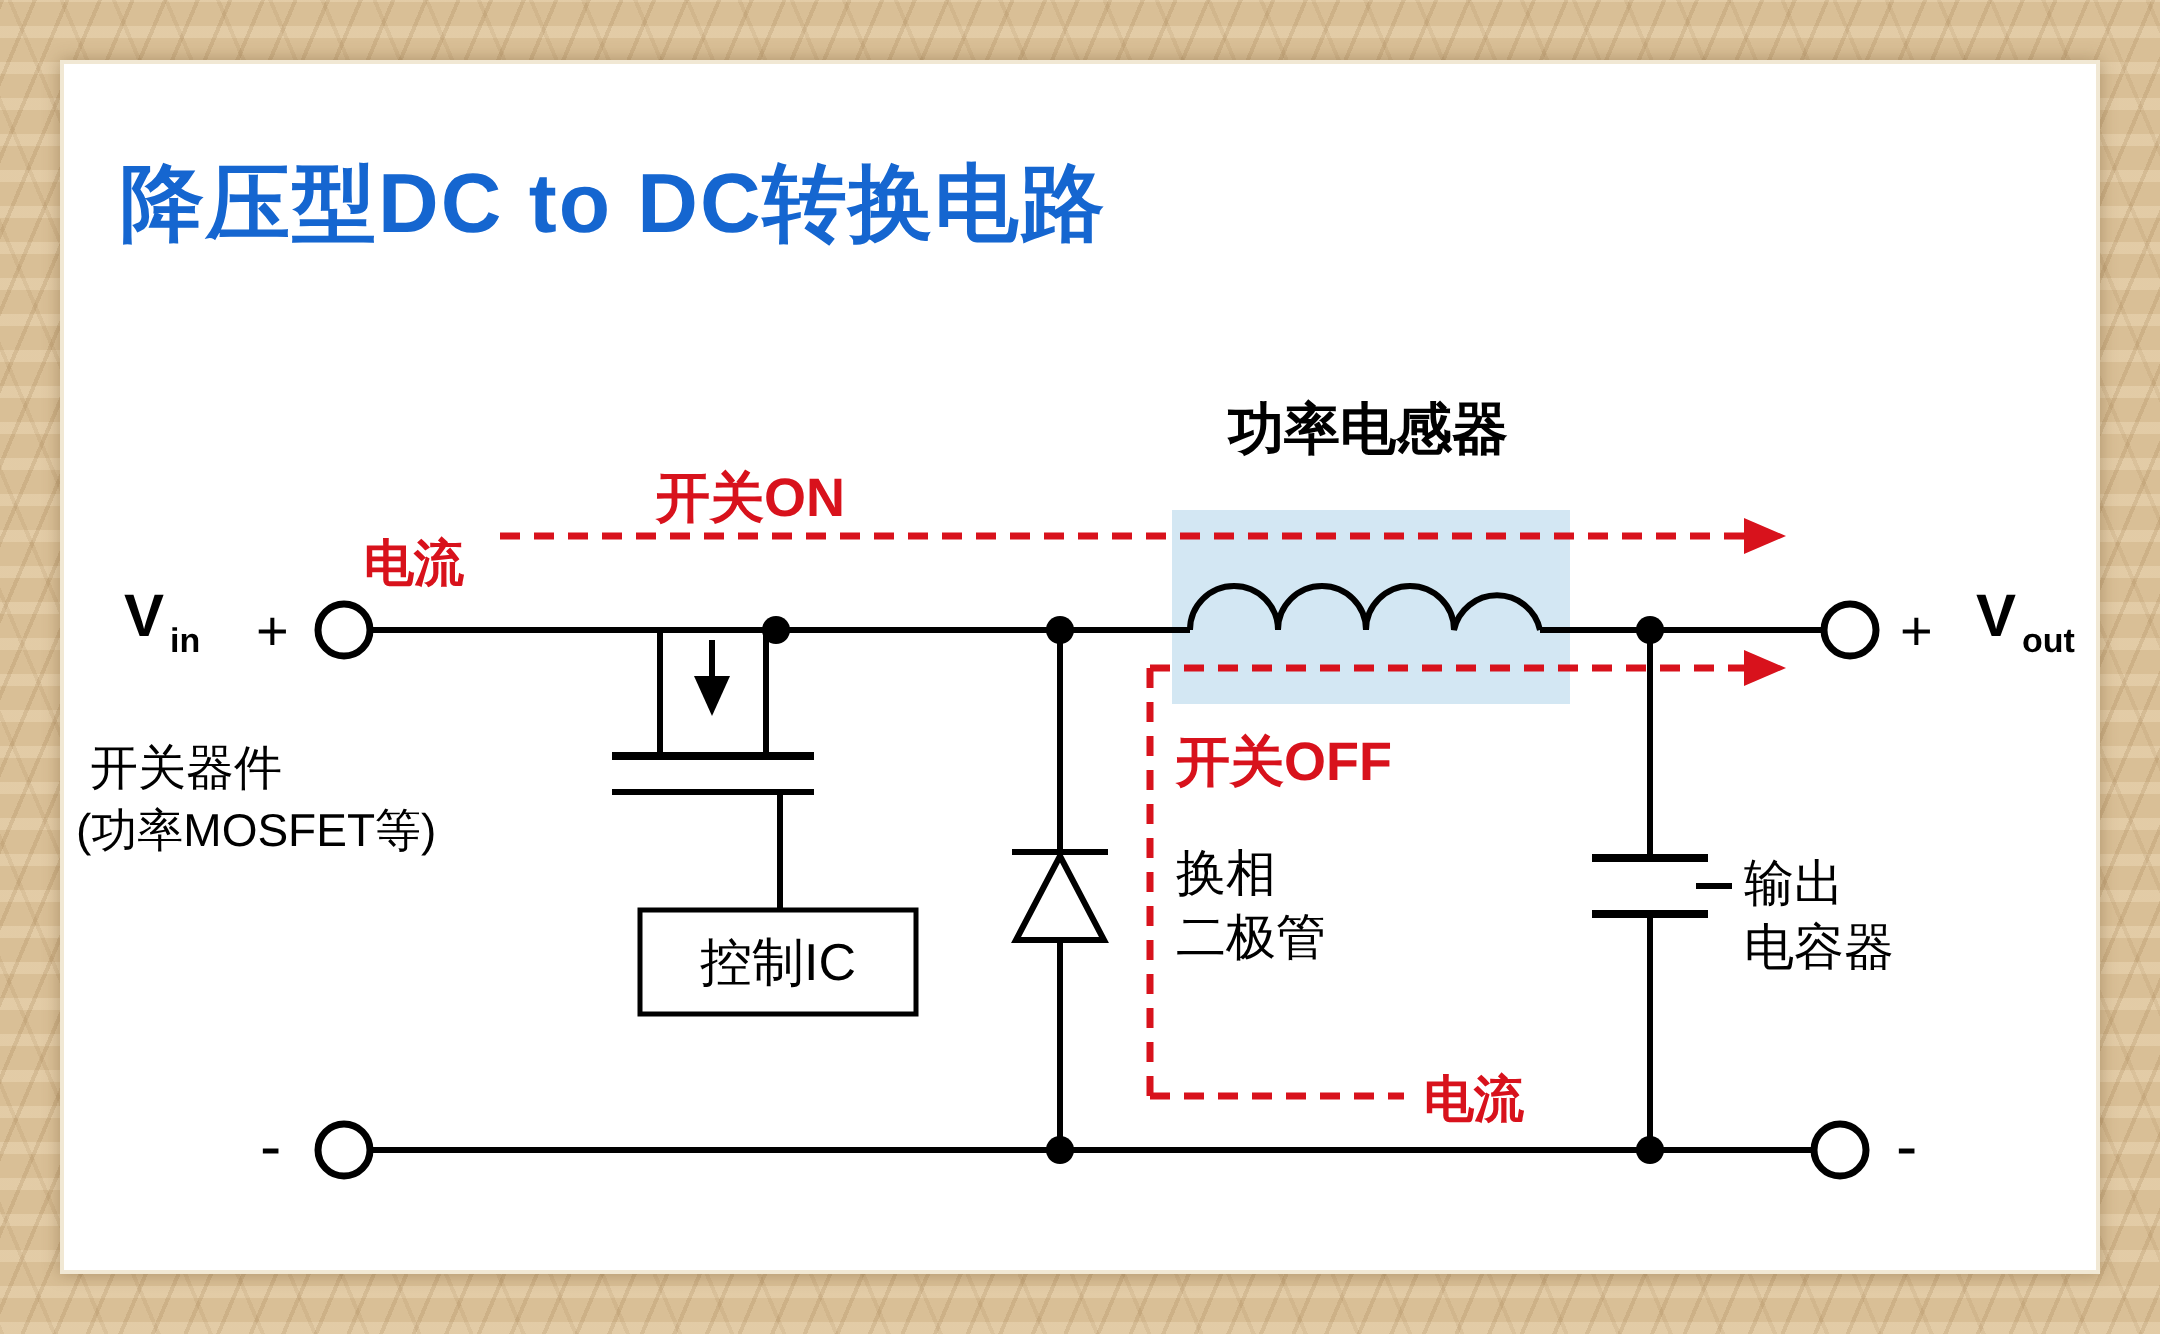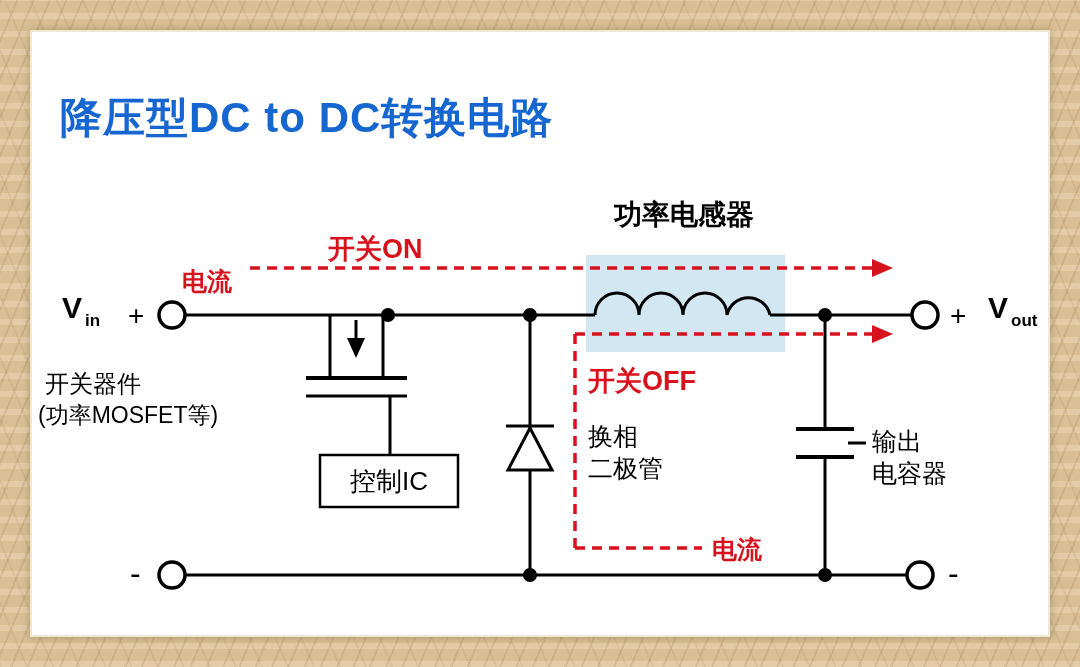--- a/index.html
+++ b/index.html
@@ -12,21 +12,21 @@
       repeating-linear-gradient(67deg, rgba(141,102,54,.10) 0 2px, rgba(0,0,0,0) 2px 24px),
       repeating-linear-gradient(0deg, rgba(255,241,214,.25) 0 6px, rgba(0,0,0,0) 6px 18px);
   }
   .paper{
     position:absolute;inset:30px;background:#ffffff;
     box-shadow: inset 0 0 0 2px #f1e8d4, 0 0 8px rgba(92,64,25,.35);
   }
   .page-title{
     position:absolute;left:60px;top:74px;
     font-size:42px;font-weight:800;letter-spacing:1px;
-    color:#1566d0;white-space:nowrap;margin-top:16px;
+    color:#1566d0;white-space:nowrap;
   }
   svg{position:absolute;left:0;top:0;font-family:"Liberation Sans", sans-serif;}
   .wire{stroke:#000;stroke-width:3;fill:none;}
   .wire-thick{stroke:#000;stroke-width:4;fill:none;}
   .terminal{stroke:#000;stroke-width:3.5;fill:#fff;}
   .dot{fill:#000;stroke:none;}
   .red-dash{stroke:#d8121c;stroke-width:3.5;fill:none;stroke-dasharray:10 7;}
   .red-fill{fill:#d8121c;stroke:none;}
   .lbl{fill:#000;}
   .lbl-red{fill:#d8121c;font-weight:bold;}

